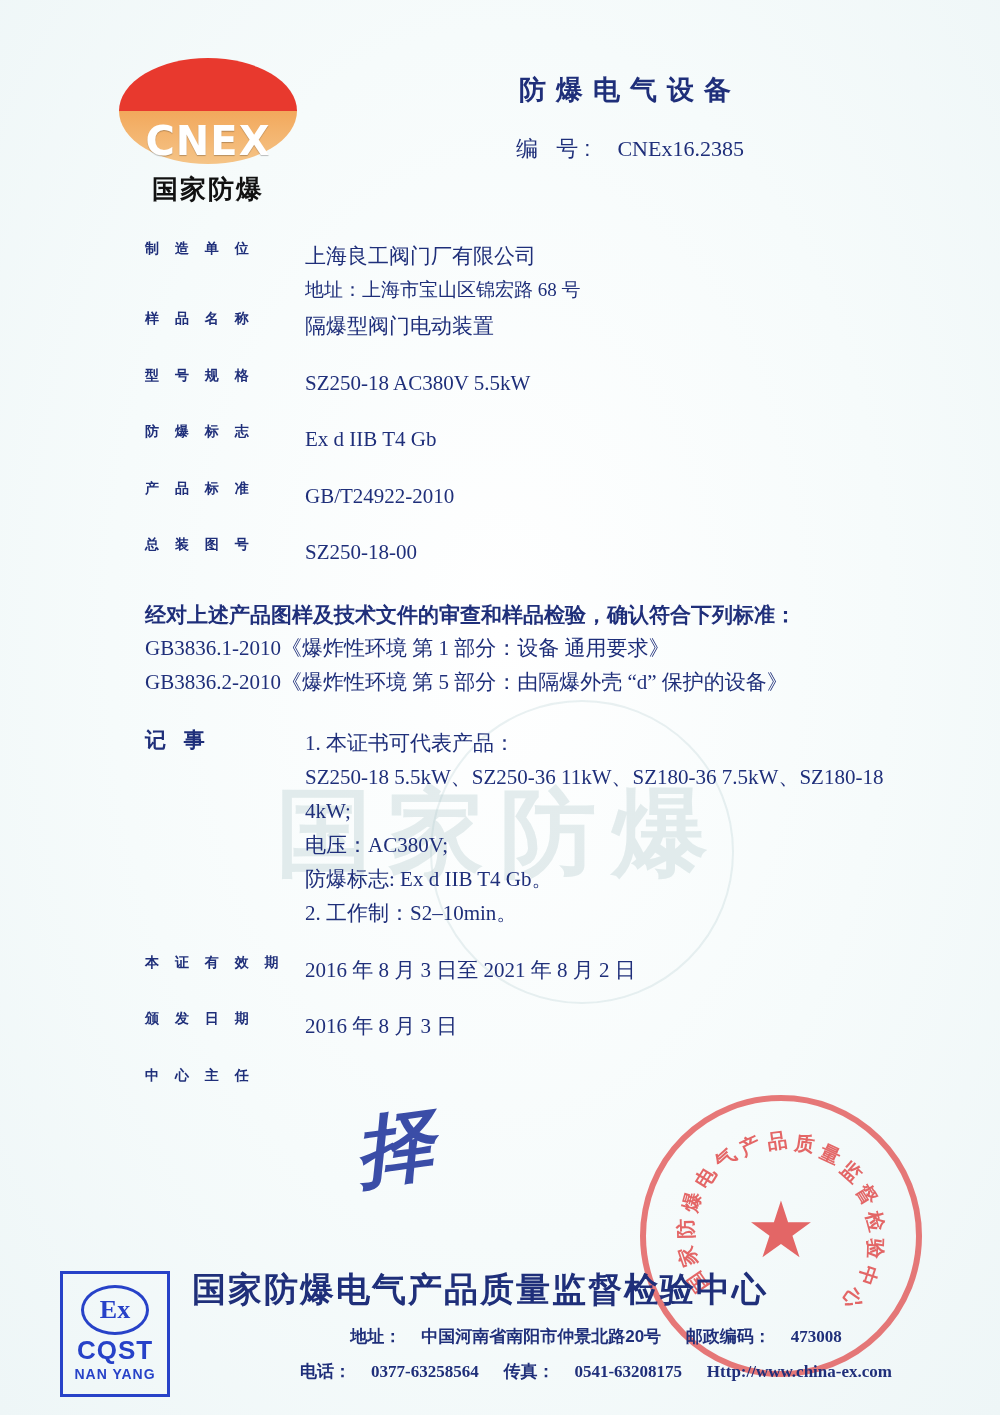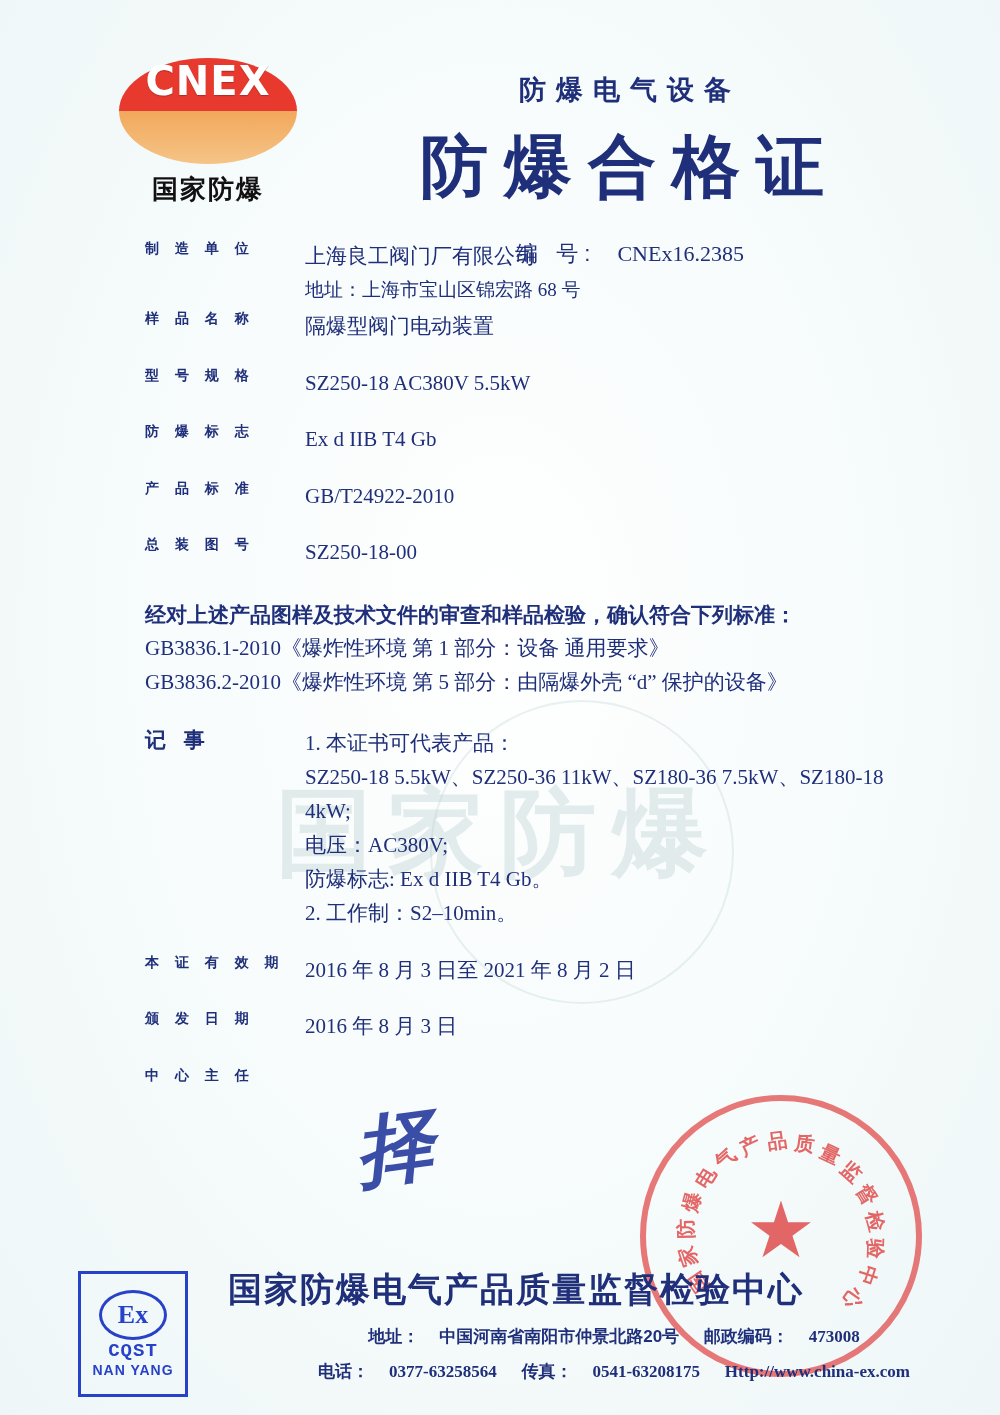--- a/index.html
+++ b/index.html
@@ -59,21 +59,21 @@
     text-align: center;
   }
   .logo-oval {
     position: relative;
     width: 178px;
     height: 106px;
     margin: 0 auto;
     border-radius: 50%;
     background: linear-gradient(180deg, #e8392e 0%, #e8392e 50%, #f2a85c 50%, #f5c487 100%);
     display: flex;
-    align-items: flex-start;
+    align-items: flex-end;
     justify-content: center;
   }
   .logo-oval .logo-text {
     font-family: "DejaVu Sans", sans-serif;
     font-weight: 800;
     font-size: 40px;
     color: #ffffff;
     letter-spacing: 1px;
     text-shadow: 0 1px 1px rgba(0,0,0,.25);
   }
@@ -241,24 +241,23 @@
     font-size: 20px;
     font-weight: 700;
     color: rgba(221, 46, 46, 0.85);
     transform-origin: 0 0;
   }
 
   
   .org-block {
     position: relative;
     margin-top: 12px;
-    padding-left: 78px;
+    padding-left: 60px;
     display: flex;
     align-items: flex-start;
-    gap: 18px;
   }
   .ex-badge {
     width: 104px;
     height: 120px;
     border: 3px solid #2742c8;
     color: #2742c8;
     display: flex;
     flex-direction: column;
     align-items: center;
     justify-content: center;
@@ -272,24 +271,23 @@
     border-radius: 50%;
     display: flex;
     align-items: center;
     justify-content: center;
     font-family: "Liberation Serif", serif;
     font-size: 26px;
     font-weight: 700;
   }
   .ex-badge .ex-l1 {
     margin-top: 0;
-    font-size: 19px;
+    font-size: 26px;
     font-weight: 800;
     letter-spacing: 1px;
-    font-family: Liberation Mono, monospace;
   }
   .ex-badge .ex-l2 {
     font-size: 14px;
     font-weight: 700;
     letter-spacing: 1px;
   }
   .org-right {
     flex: 1;
     padding-left: 22px;
   }
@@ -323,21 +321,20 @@
 
     <div class="logo">
       <div class="logo-oval">
         <span class="logo-text">CNEX</span>
       </div>
       <div class="logo-sub">国家防爆</div>
     </div>
 
     <div class="title-block">
       <div class="title-small">防爆电气设备</div>
-      <div class="title-big">防爆合格证</div>
       <div class="serial-line">
         <span class="lbl">编 号:</span>
         <span class="val">CNEx16.2385</span>
       </div>
     </div>
 
   </div>
 
   <div class="body">
 

